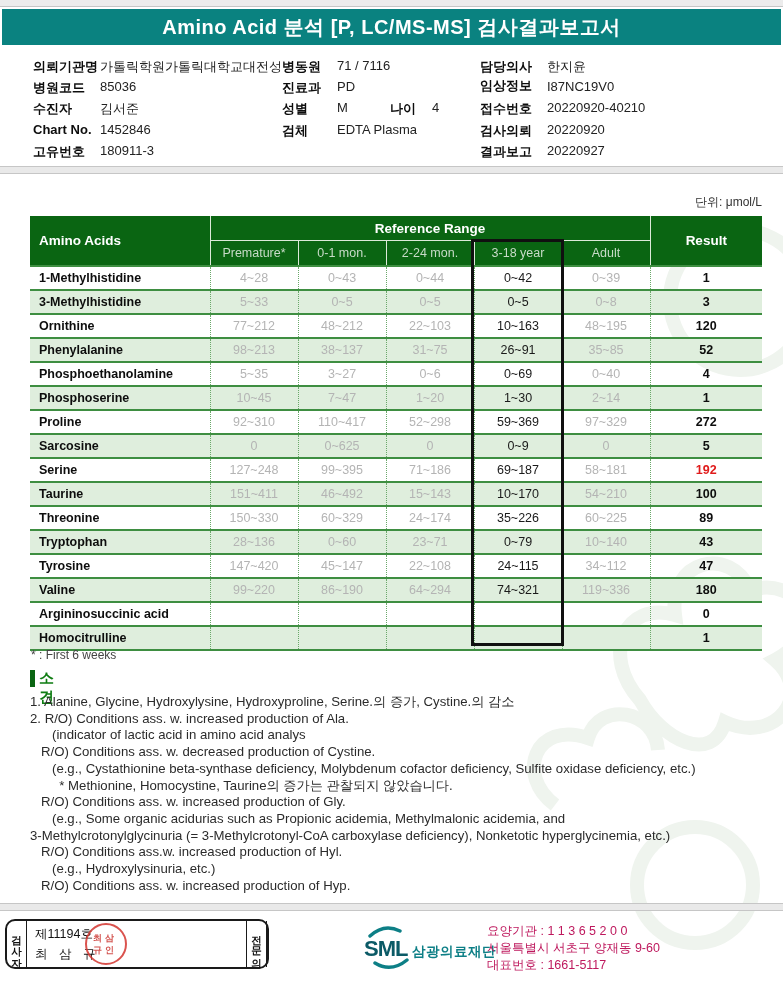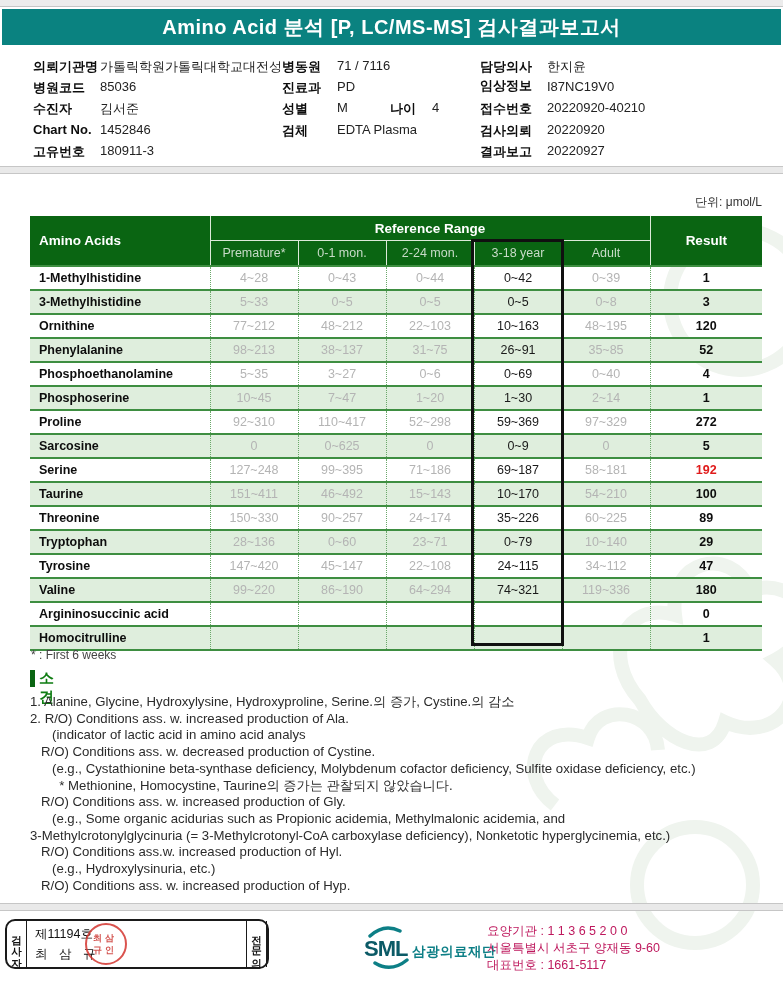--- a/index.html
+++ b/index.html
@@ -239,34 +239,34 @@
               <td class="ref">151~411</td>
               <td class="ref">46~492</td>
               <td class="ref">15~143</td>
               <td class="ref hl">10~170</td>
               <td class="ref">54~210</td>
               <td class="res">100</td>
             </tr>
             <tr>
               <td class="name">Threonine</td>
               <td class="ref">150~330</td>
-              <td class="ref">90~257</td>
+              <td class="ref">60~329</td>
               <td class="ref">24~174</td>
               <td class="ref hl">35~226</td>
               <td class="ref">60~225</td>
               <td class="res">89</td>
             </tr>
             <tr>
               <td class="name">Tryptophan</td>
               <td class="ref">28~136</td>
               <td class="ref">0~60</td>
               <td class="ref">23~71</td>
               <td class="ref hl">0~79</td>
               <td class="ref">10~140</td>
-              <td class="res">29</td>
+              <td class="res">43</td>
             </tr>
             <tr>
               <td class="name">Tyrosine</td>
               <td class="ref">147~420</td>
               <td class="ref">45~147</td>
               <td class="ref">22~108</td>
               <td class="ref hl">24~115</td>
               <td class="ref">34~112</td>
               <td class="res">47</td>
             </tr>

